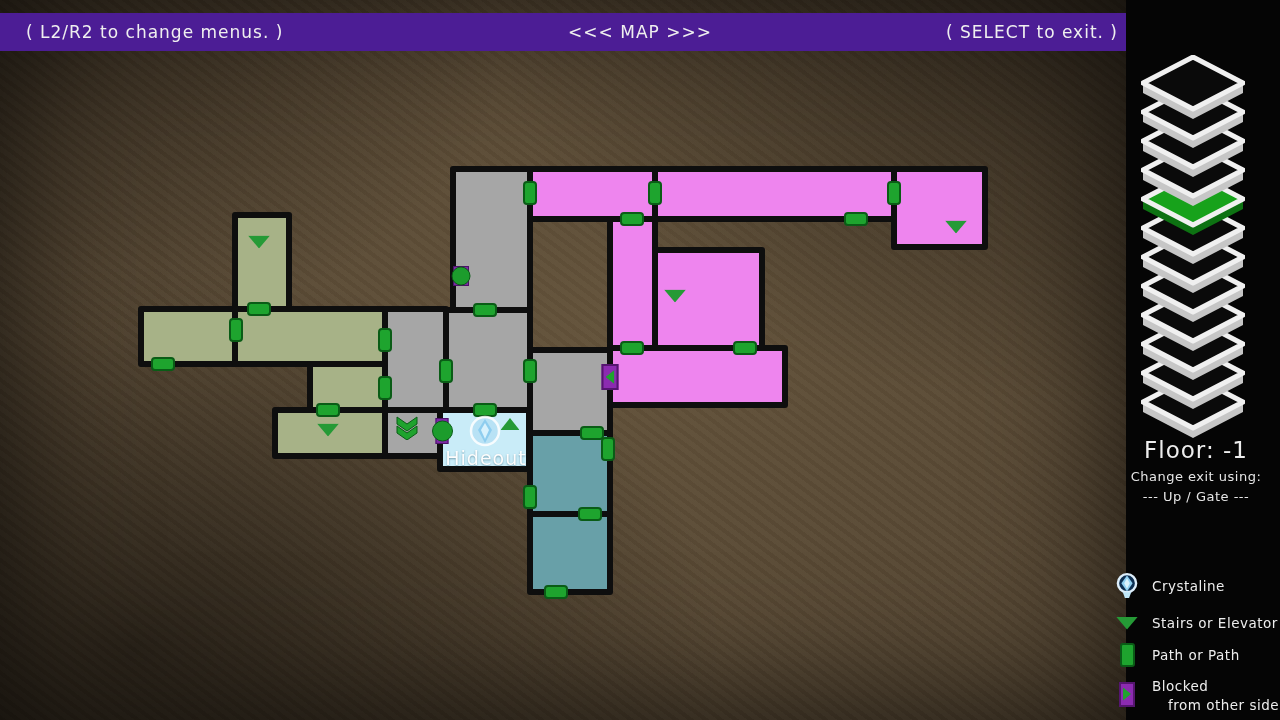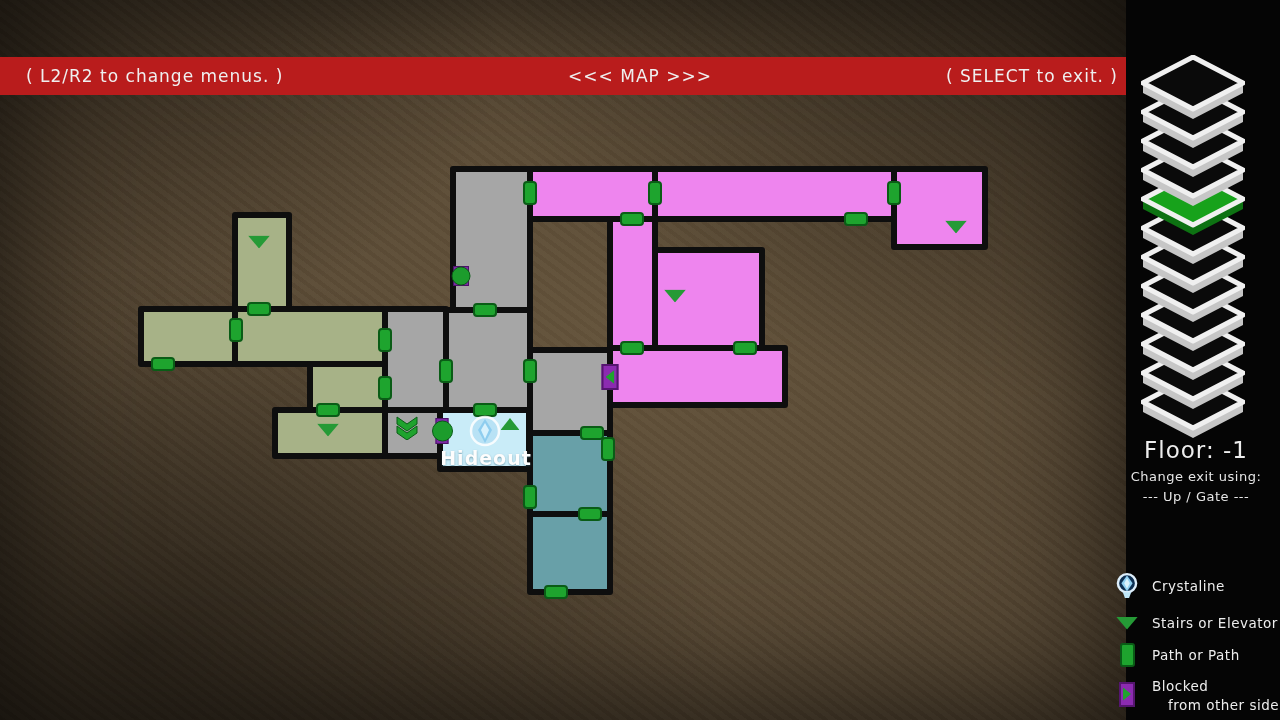--- a/index.html
+++ b/index.html
@@ -9,21 +9,21 @@
   #map-bg{position:absolute;left:0;top:0;width:1126px;height:720px;
     background:
       radial-gradient(ellipse at 12% 90%, rgba(0,0,0,.50), transparent 42%),
       radial-gradient(ellipse at 96% 6%,  rgba(0,0,0,.40), transparent 38%),
       radial-gradient(ellipse at 4% 8%,   rgba(0,0,0,.35), transparent 30%),
       radial-gradient(ellipse at 55% 45%, rgba(133,112,78,.30), transparent 65%),
       repeating-linear-gradient(37deg, rgba(0,0,0,.05) 0 4px, rgba(255,255,255,.02) 4px 9px),
       #564733;
     box-shadow:inset 0 0 140px rgba(0,0,0,.75);}
   
-  #topbar{position:absolute;left:0;top:13px;width:1126px;height:38px;background:#b91c1c;margin-top:44px;}
+  #topbar{position:absolute;left:0;top:13px;width:1126px;height:38px;background:#4c1d95;}
   #topbar .bt{position:absolute;top:50%;transform:translateY(-50%);
     font-size:17px;letter-spacing:1px;white-space:nowrap;color:#efefef;}
   #bar-left{left:26px;}
   #bar-center{left:640px;transform:translate(-50%,-50%) !important;font-size:19px;letter-spacing:2px;}
   #bar-right{right:8px;}
   
   #sidebar{position:absolute;left:1126px;top:0;width:154px;height:720px;background:#050505;}
   #floor-stack{position:absolute;left:1141px;top:0;width:104px;height:450px;}
   .floor-svg{position:absolute;left:0;}
   #floor-label{position:absolute;left:1196px;top:437px;transform:translateX(-50%);
@@ -51,21 +51,21 @@
   .cmark{position:absolute;transform:translate(-50%,-50%);z-index:6;background:#7d28a6;
     border:1px solid #4c1268;box-sizing:border-box;}
   .cdot{position:absolute;left:50%;top:50%;transform:translate(-50%,-50%);
     background:#1c9c2c;border:1px solid #0a5c16;border-radius:50%;box-sizing:border-box;}
   .blk{position:absolute;width:17px;height:26px;background:#8c2bb0;border:2px solid #55156f;
     transform:translate(-50%,-50%);z-index:6;box-sizing:border-box;}
   .blk .arr{position:absolute;left:2px;top:4px;width:9px;height:14px;background:#1fa32e;}
   .blk .arr.left{clip-path:polygon(100% 0,100% 100%,0 50%);}
   .msvg{position:absolute;transform:translate(-50%,-50%);z-index:7;}
   #hideout-label{position:absolute;transform:translate(-50%,-50%);z-index:8;color:#fdfdfd;
-    font-size:19px;letter-spacing:1px;text-shadow:0 1px 2px rgba(40,90,110,.55);white-space:nowrap;font-weight:bold;}
+    font-size:19px;letter-spacing:1px;text-shadow:0 1px 2px rgba(40,90,110,.55);white-space:nowrap;}
   
   .ic-tri{width:22px;height:13px;background:#259a36;clip-path:polygon(0 0,100% 0,50% 100%);}
   .ic-gate{width:15px;height:24px;background:#1ea42e;border:2px solid #0a5c16;border-radius:3px;box-sizing:border-box;}
   .ic-blk{position:relative;width:16px;height:25px;background:#8c2bb0;border:2px solid #55156f;box-sizing:border-box;}
   .ic-blk .arr{position:absolute;left:2px;top:4px;width:8px;height:13px;background:#1fa32e;
     clip-path:polygon(0 0,0 100%,100% 50%);}
 </style>
 </head>
 <body>
 

